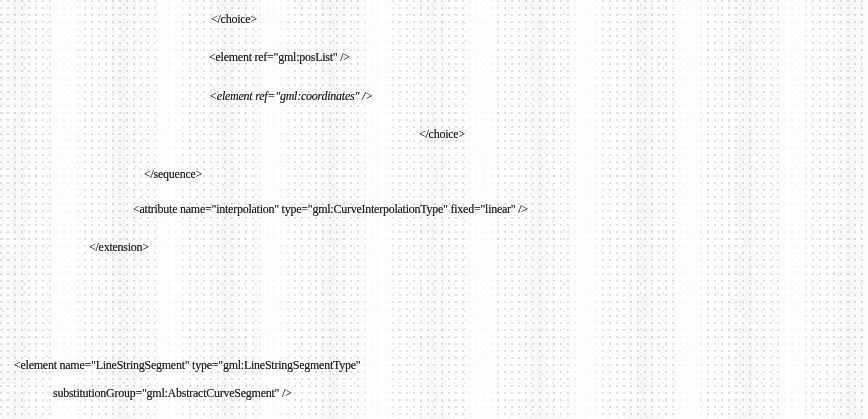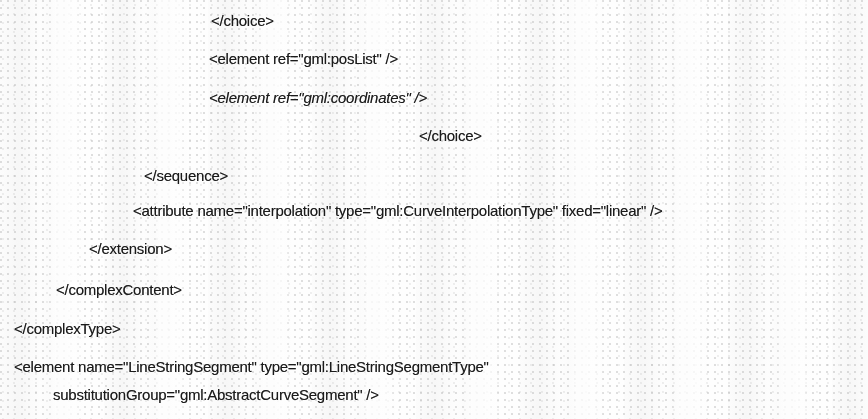--- a/index.html
+++ b/index.html
@@ -46,22 +46,22 @@
       rgba(255,255,255,0.75) 56px,
       rgba(255,255,255,0.75) 74px,
       rgba(255,255,255,0.0) 84px,
       rgba(255,255,255,0.0) 104px);
   }
 
   .code-line {
     position: absolute;
     white-space: pre;
     color: #1b1b1b;
-    font-family: Liberation Sans, sans-serif;
-    font-size: 15px;
+    font-family: Liberation Serif, serif;
+    font-size: 12px;
     letter-spacing: -0.25px;
     line-height: 1;
     text-rendering: optimizeLegibility;
     
     text-shadow: 0 0 0.55px rgba(40,40,40,0.55);
     z-index: 2;
   }
 
   .code-line.italic {
     font-style: italic;
@@ -72,17 +72,15 @@
 
 <div id="page">
   <div id="code-block"></div>
 <div class="code-line" style="left: 211px; top: 13px;">&lt;/choice&gt;</div>
     <div class="code-line" style="left: 209px; top: 51px;">&lt;element ref="gml:posList" /&gt;</div>
     <div class="code-line italic" style="left: 209px; top: 90px;">&lt;element ref="gml:coordinates" /&gt;</div>
     <div class="code-line" style="left: 419px; top: 128px;">&lt;/choice&gt;</div>
     <div class="code-line" style="left: 144px; top: 168px;">&lt;/sequence&gt;</div>
     <div class="code-line" style="left: 133px; top: 203px;">&lt;attribute name="interpolation" type="gml:CurveInterpolationType" fixed="linear" /&gt;</div>
     <div class="code-line" style="left: 89px; top: 241px;">&lt;/extension&gt;</div>
-    <div class="code-line" style="left: 56px; top: 282px;">&lt;/complexContent&gt;</div>
-    <div class="code-line" style="left: 14px; top: 321px;">&lt;/complexType&gt;</div>
     <div class="code-line" style="left: 14px; top: 359px;">&lt;element name="LineStringSegment" type="gml:LineStringSegmentType"</div>
     <div class="code-line" style="left: 53px; top: 387px;">substitutionGroup="gml:AbstractCurveSegment" /&gt;</div>
   </div>
 
 </body></html>

